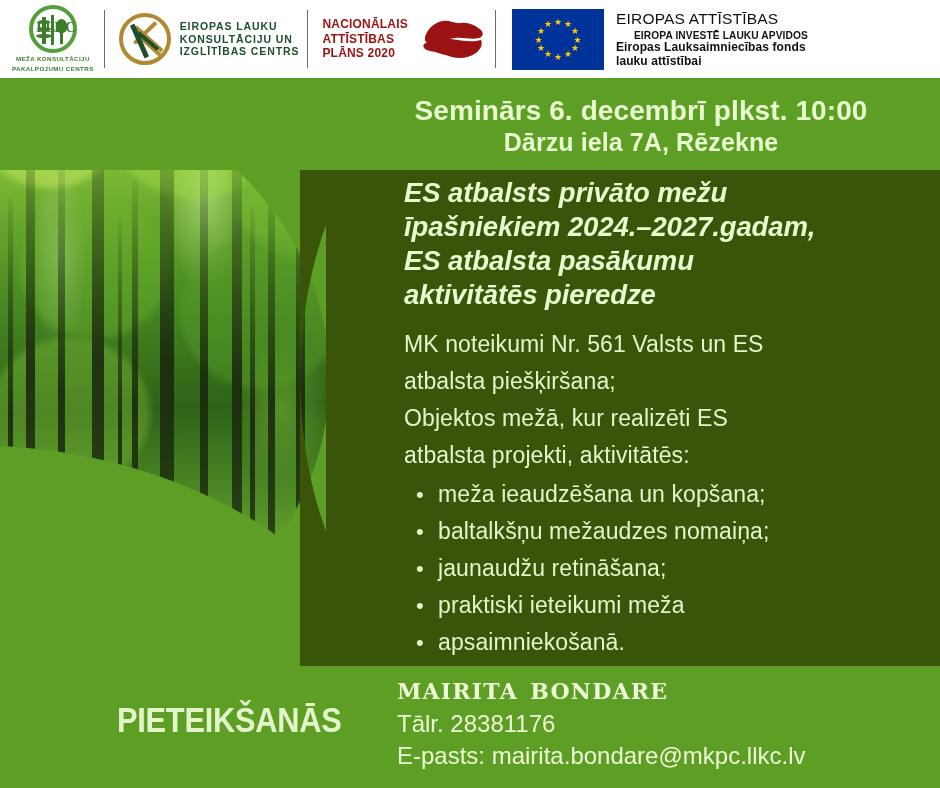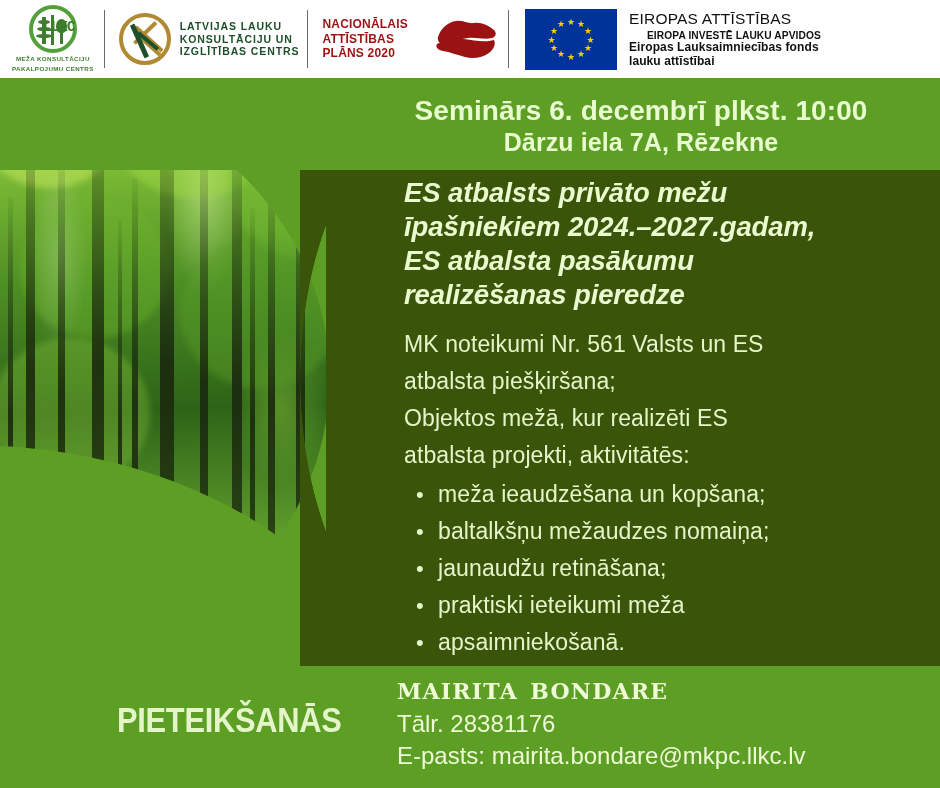--- a/index.html
+++ b/index.html
@@ -21,41 +21,41 @@
 
   
   .mkpc{padding:0 10px 0 12px;flex-direction:column;justify-content:center;}
   .mkpc-circle{
     width:48px;height:48px;border-radius:50%;border:4px solid #53a03a;
     position:relative;box-sizing:border-box;margin:0 auto;
   }
   .mkpc-tree{position:absolute;background:#3f7d2e;}
   .mkpc-letters{
     position:absolute;right:-2px;top:10px;font-size:15px;font-weight:bold;
-    color:#3f7d2e;letter-spacing:-1px;font-family:Liberation Mono, monospace;
+    color:#3f7d2e;letter-spacing:-1px;font-family:Liberation Serif, serif;
   }
   .mkpc-text{
     font-size:6.2px;color:#3f7d2e;font-weight:bold;letter-spacing:.4px;
     line-height:8px;text-align:left;margin-top:2px;white-space:nowrap;
   }
 
   
   .llkc{padding:0 8px 0 14px;gap:9px;}
   .llkc-circle{
     width:52px;height:52px;border-radius:50%;border:4px solid #b08a33;
     position:relative;box-sizing:border-box;flex:0 0 auto;overflow:hidden;
   }
   .llkc-bar{position:absolute;border-radius:1px;}
   .llkc-text{
     font-size:10.5px;font-weight:bold;color:#1d4f2a;line-height:12.6px;
     letter-spacing:.9px;white-space:nowrap;
   }
 
   
-  .nap{padding:0 8px 0 14px;gap:24px;}
+  .nap{padding:0 8px 0 14px;gap:11px;}
   .nap-text{
     font-size:12px;font-weight:bold;color:#9b1212;line-height:14.5px;
     letter-spacing:.2px;white-space:nowrap;
   }
   .nap-map{width:68px;height:52px;flex:0 0 auto;}
 
   
   .eu{padding:0 8px 0 16px;gap:12px;}
   .eu-flag{
     width:92px;height:61px;background:#003399;position:relative;flex:0 0 auto;
@@ -200,21 +200,21 @@
 
     <div class="logo-cell llkc">
       <div class="llkc-circle">
         <div class="llkc-bar" style="left:8px;top:20px;width:36px;height:3.5px;background:#b08a33;transform:rotate(42deg);"></div>
         <div class="llkc-bar" style="left:8px;top:26px;width:36px;height:3.5px;background:#b08a33;transform:rotate(42deg);"></div>
         <div class="llkc-bar" style="left:7px;top:14px;width:30px;height:3.5px;background:#b08a33;transform:rotate(-44deg);"></div>
         <div class="llkc-bar" style="left:14px;top:6px;width:5px;height:36px;background:#1d4f2a;transform:rotate(-24deg);"></div>
         <div class="llkc-bar" style="left:12px;top:22px;width:26px;height:4px;background:#1d4f2a;transform:rotate(40deg);"></div>
       </div>
       <div class="llkc-text">
-        <div>LATVIJAS LAUKU</div>
+        <div>EIROPAS LAUKU</div>
         <div>KONSULTĀCIJU UN</div>
         <div>IZGLĪTĪBAS CENTRS</div>
       </div>
     </div>
 
     <div class="divider"></div>
 
     <div class="logo-cell nap">
       <div class="nap-text">
         <div>NACIONĀLAIS</div>
@@ -293,21 +293,21 @@
   <div class="banner-inner">
     <div class="banner-l1">Seminārs 6. decembrī plkst. 10:00</div>
     <div class="banner-l2">Dārzu iela 7A, Rēzekne</div>
   </div>
 
   <div class="content">
     <div class="title">
       <div>ES atbalsts privāto mežu</div>
       <div>īpašniekiem 2024.–2027.gadam,</div>
       <div>ES atbalsta pasākumu</div>
-      <div>realizēšanas pieredze</div>
+      <div>aktivitātēs pieredze</div>
     </div>
 
     <div class="body-block">
       <div>MK noteikumi Nr. 561 Valsts un ES</div>
       <div>atbalsta piešķiršana;</div>
       <div>Objektos mežā, kur realizēti ES</div>
       <div>atbalsta projekti, aktivitātēs:</div>
     </div>
 
     <ul class="bullets">

